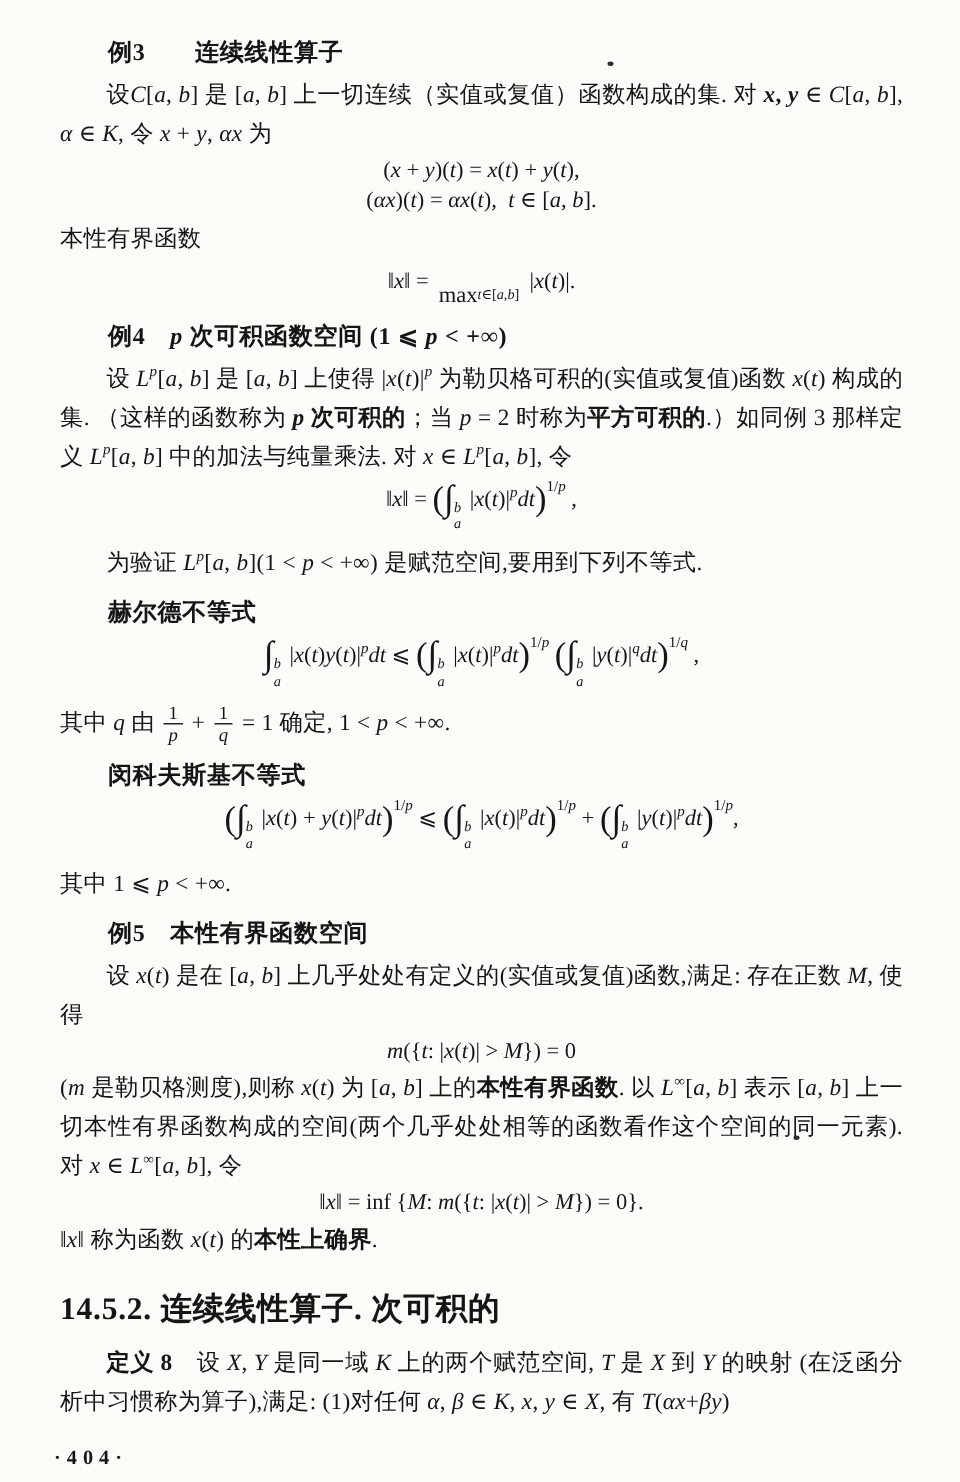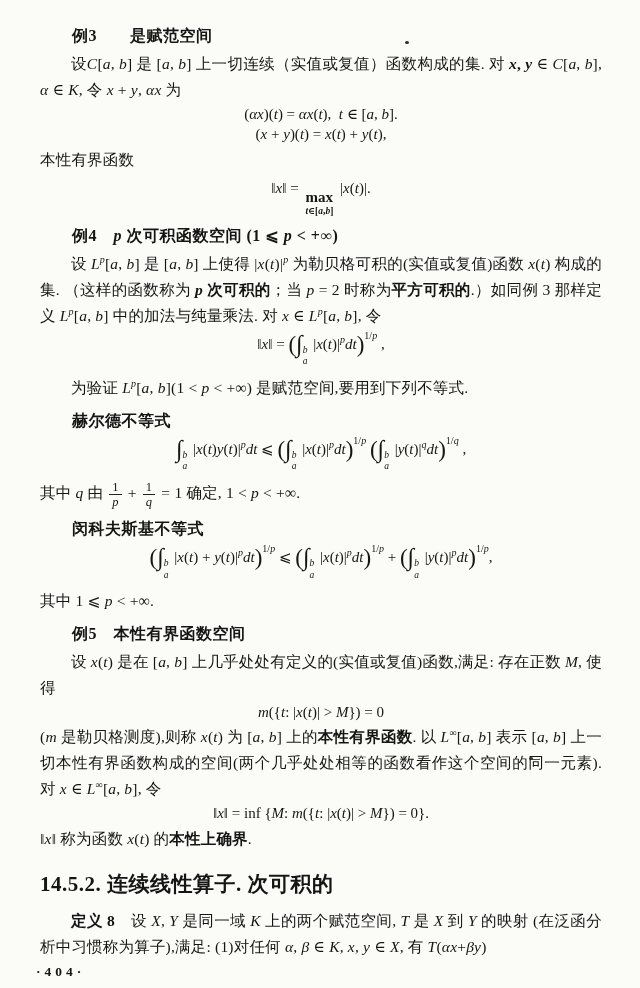--- a/index.html
+++ b/index.html
@@ -46,22 +46,22 @@
   sup.ex{font-size:10px;vertical-align:10px;line-height:0;}
   .ig{font-size:24px;font-style:normal;line-height:0;vertical-align:-3px;}
   .il{
     display:inline-flex;flex-direction:column;
     font-size:9.5px;line-height:1.2;
     vertical-align:-4px;margin:0 2px 0 0;text-align:left;
   }
   .il span{display:block;}
   .bp{font-size:23px;line-height:0;vertical-align:-3px;font-style:normal;}
   .mx{
-    display:inline-flex;flex-direction:column;
-    vertical-align:-9px;line-height:1;margin:0 3px;font-weight:bold;
+    display:inline-flex;flex-direction:row;align-items:center;
+    vertical-align:-9px;line-height:1;margin:0 3px;
   }
   .mx .und{font-size:9.5px;margin-top:2px;}
   .fr{
     display:inline-flex;flex-direction:column;align-items:center;
     vertical-align:middle;line-height:1.15;font-size:12.5px;margin:0 2px;
   }
   .fr .nu{border-bottom:1px solid #222;padding:0 3px;display:block;}
   .fr .de{display:block;}
   .sechead{
     margin:18px 0 10px;
@@ -79,24 +79,24 @@
   }
   .speck{position:absolute;background:#2b2b2b;border-radius:50%;}
   .speck.s1{left:405px;top:41px;width:4px;height:3px;}
   .speck.s2{left:529px;top:757px;width:4px;height:3px;}
 </style>
 </head>
 <body>
 
 <div class="page">
 
-  <p class="exhead">例3　　是赋范空间</p>
+  <p class="exhead">例3　　连续线性算子</p>
   <p class="para">设<i>C</i>[<i>a</i>, <i>b</i>] 是 [<i>a</i>, <i>b</i>] 上一切连续（实值或复值）函数构成的集. 对 <b><i>x</i>, <i>y</i></b> ∈ <i>C</i>[<i>a</i>, <i>b</i>], <i>α</i> ∈ <i>K</i>, 令 <i>x</i> + <i>y</i>, <i>αx</i> 为</p>
+  <div class="formula tight">(<i>x</i> + <i>y</i>)(<i>t</i>) = <i>x</i>(<i>t</i>) + <i>y</i>(<i>t</i>),</div>
   <div class="formula tight">(<i>αx</i>)(<i>t</i>) = <i>αx</i>(<i>t</i>),&nbsp; <i>t</i> ∈ [<i>a</i>, <i>b</i>].</div>
-  <div class="formula tight">(<i>x</i> + <i>y</i>)(<i>t</i>) = <i>x</i>(<i>t</i>) + <i>y</i>(<i>t</i>),</div>
   <p class="para noindent">本性有界函数</p>
   <div class="formula">‖<i>x</i>‖ = <span class="mx">
         <span>max</span>
         <span class="und"><i>t</i>∈[<i>a</i>,<i>b</i>]</span>
       </span> |<i>x</i>(<i>t</i>)|.</div>
 
   <p class="exhead">例4　<i>p</i> 次可积函数空间 (1 ⩽ <i>p</i> &lt; +∞)</p>
   <p class="para">设 <i>L</i><sup><i>p</i></sup>[<i>a</i>, <i>b</i>] 是 [<i>a</i>, <i>b</i>] 上使得 |<i>x</i>(<i>t</i>)|<sup><i>p</i></sup> 为勒贝格可积的(实值或复值)函数 <i>x</i>(<i>t</i>) 构成的集. （这样的函数称为 <b><i>p</i> 次可积的</b>；当 <i>p</i> = 2 时称为<b>平方可积的</b>.）如同例 3 那样定义 <i>L</i><sup><i>p</i></sup>[<i>a</i>, <i>b</i>] 中的加法与纯量乘法. 对 <i>x</i> ∈ <i>L</i><sup><i>p</i></sup>[<i>a</i>, <i>b</i>], 令</p>
   <div class="formula">‖<i>x</i>‖ = <span class="bp">(</span><span class="ig">∫</span><span class="il">
         <span><i>b</i></span>

